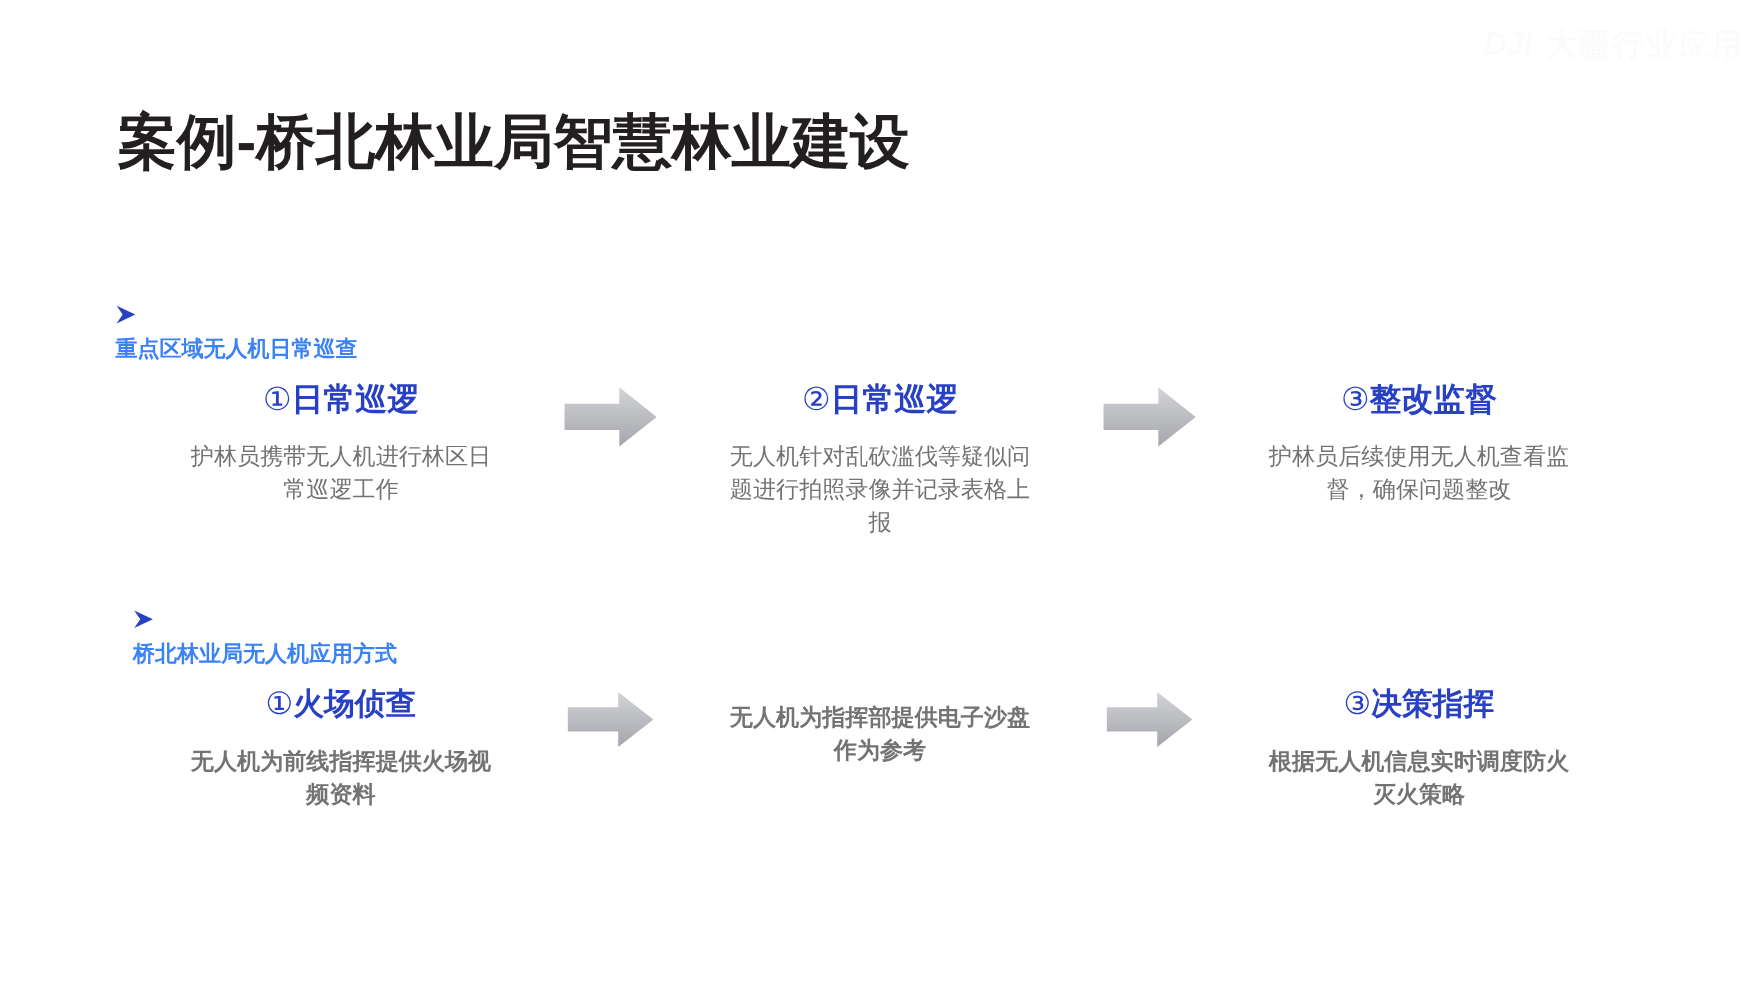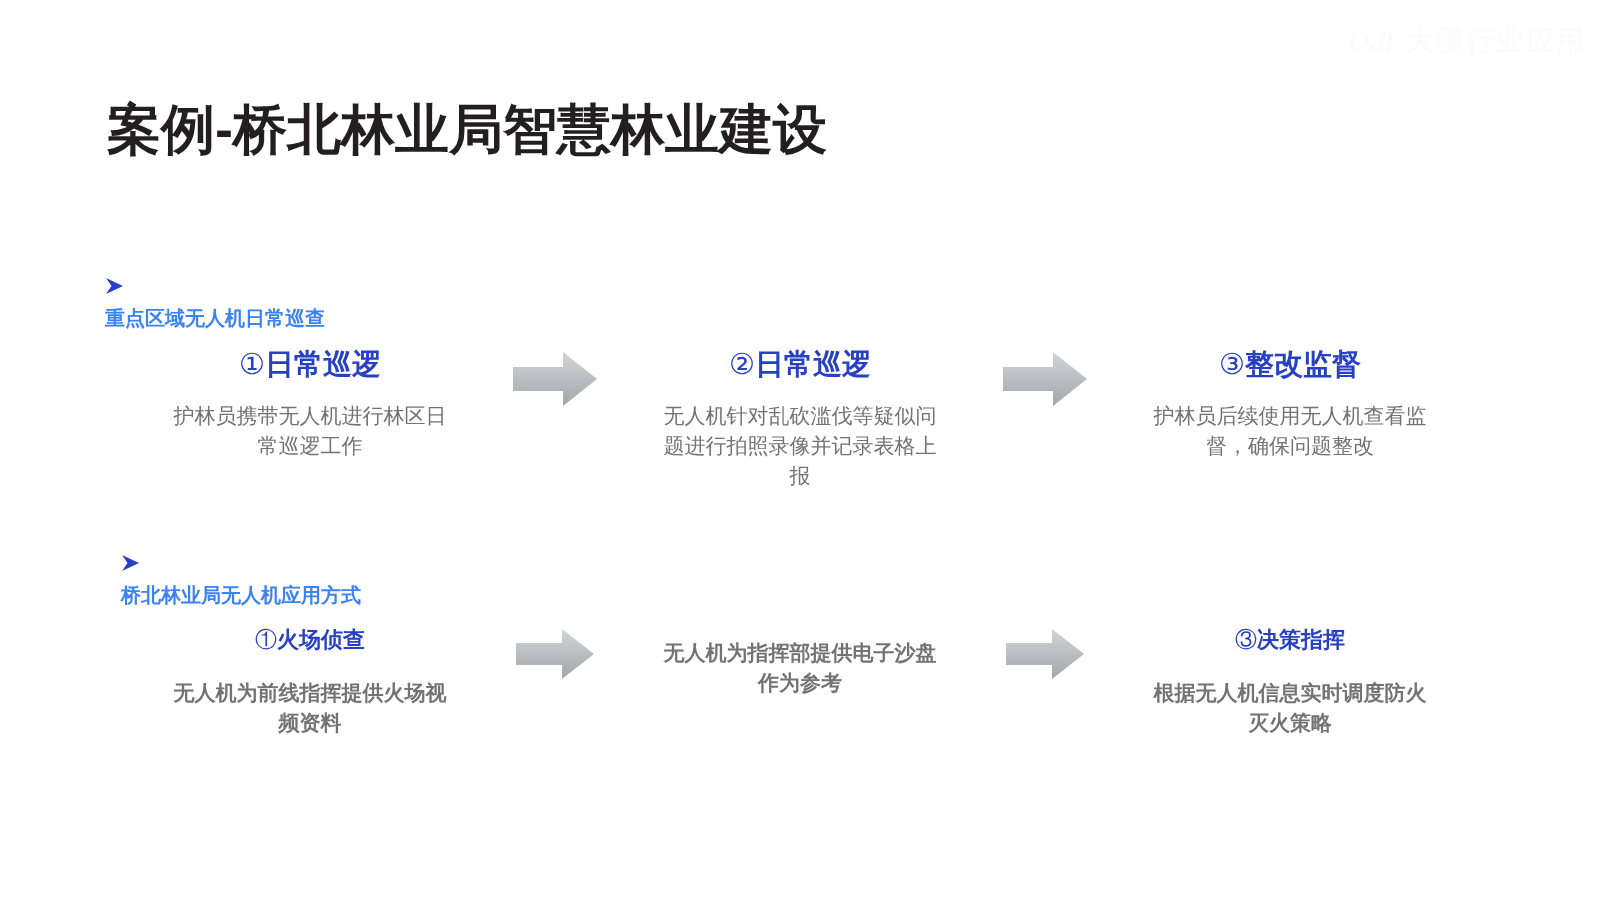--- a/index.html
+++ b/index.html
@@ -122,21 +122,21 @@
   .step-head .circ {
     font-weight: normal;
   }
   .step-body {
     margin-top: 17px;
     font-size: 21px;
     line-height: 30px;
     color: #737373;
     padding: 0 8px;
   }
-  #row2 .step-head { font-size: 22px; font-family: Liberation Serif, serif; }
+  #row2 .step-head { font-size: 28px; }
   #row2 .step-body { margin-top: 18px; font-weight: bold; }
 
   
   .arrow-cell {
     flex: 1 1 auto;
     display: flex;
     justify-content: center;
     align-items: flex-start;
   }
   #row1 .arrow-cell { padding-top: 7px; }

